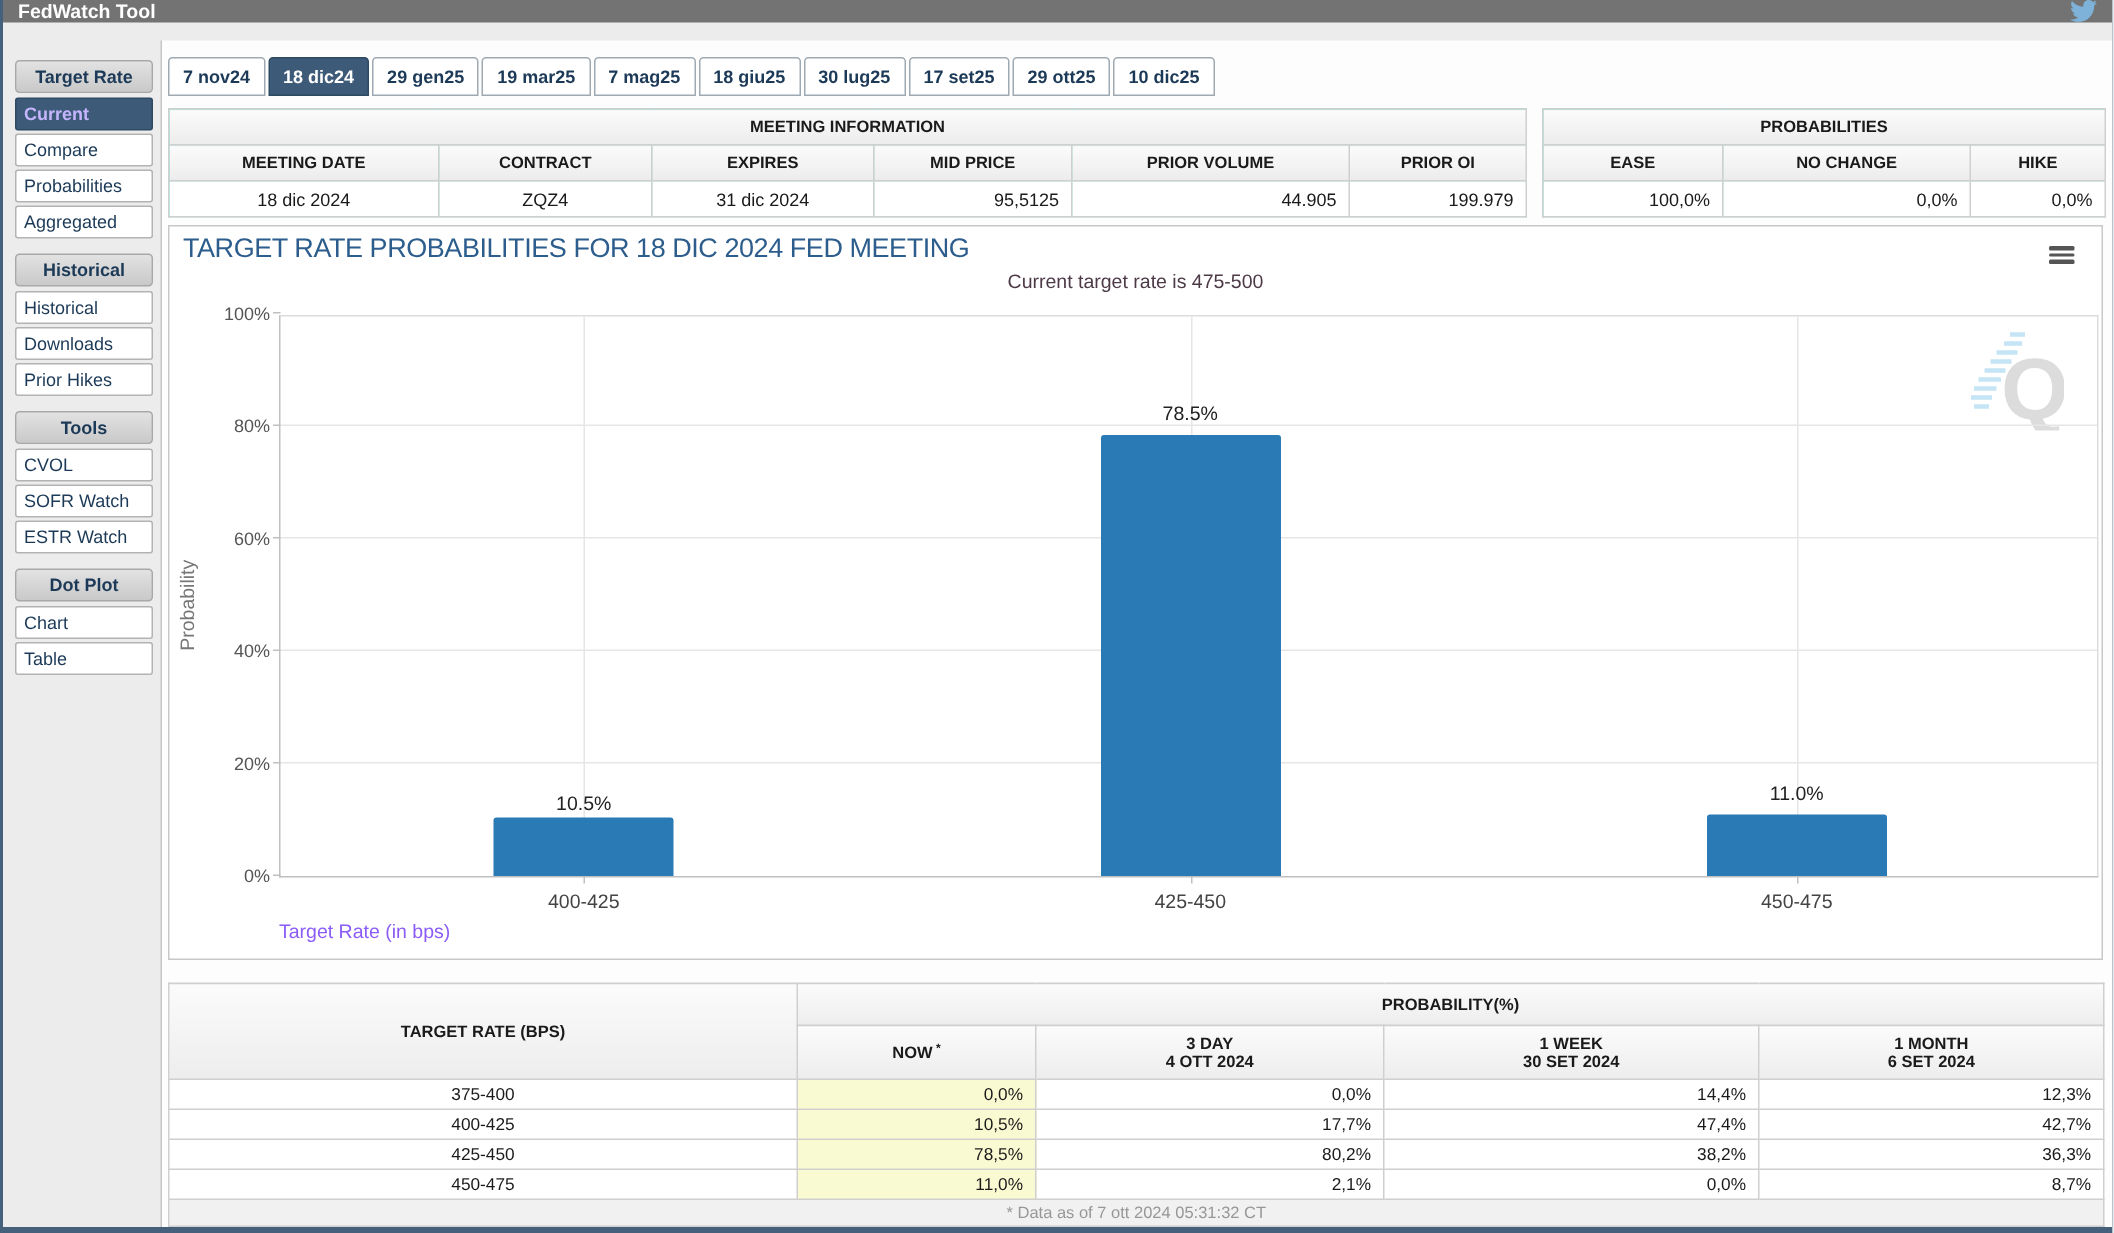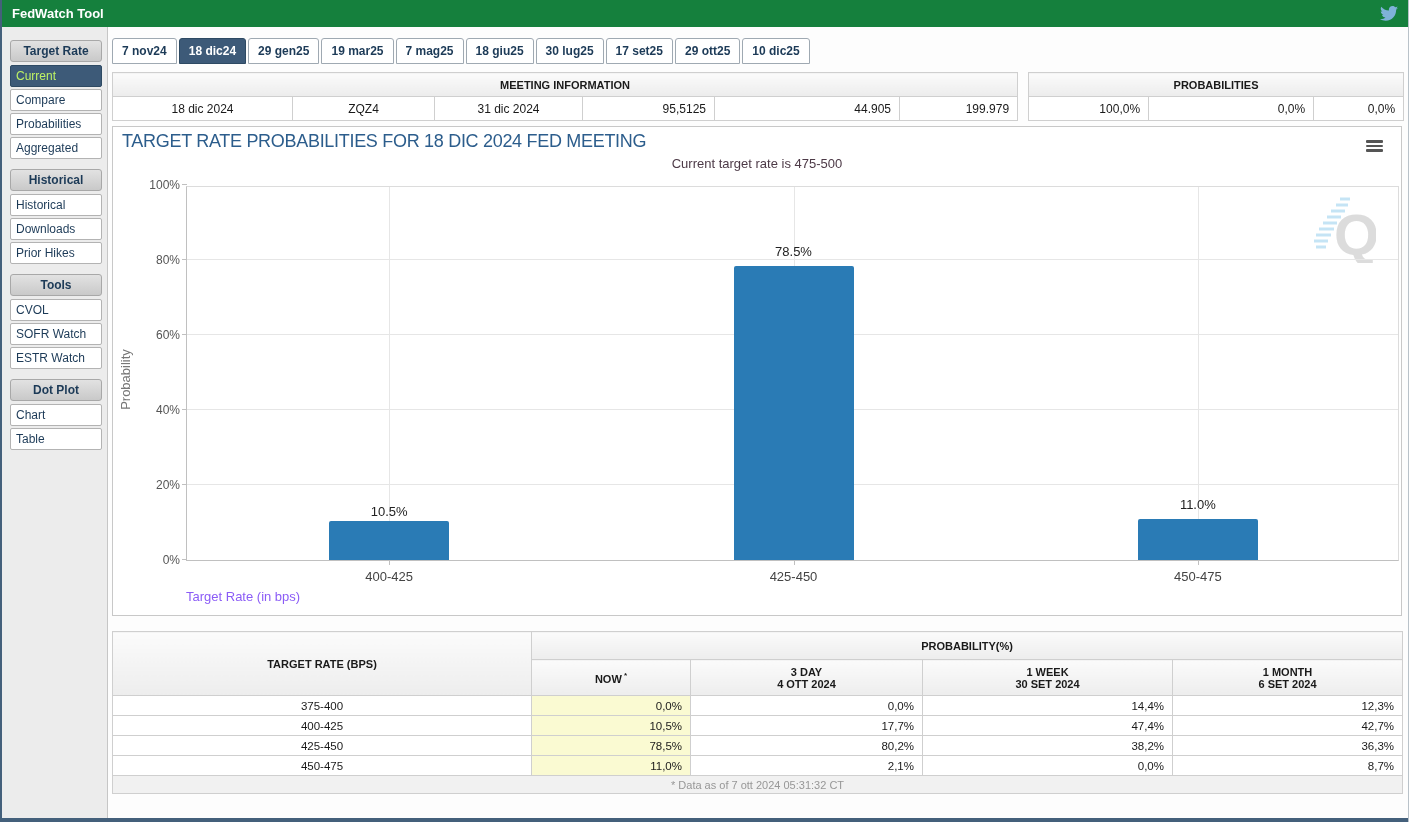--- a/index.html
+++ b/index.html
@@ -1,33 +1,33 @@
 <!DOCTYPE html>
 <html><head>
 <meta charset="utf-8">
 <style>
   * { margin:0; padding:0; box-sizing:border-box; }
   html,body { font-family:"Liberation Sans", sans-serif; }
   .page { position:relative; width:1409px; height:822px; background:#ececec; overflow:hidden;
           border-left:2px solid #44607b; border-right:1px solid #b9c2c9; }
   
-  .topbar { position:absolute; top:0; left:0; width:100%; height:27px; background:#15803d;
+  .topbar { position:absolute; top:0; left:0; width:100%; height:15px; background:#737373;
             display:flex; align-items:center; justify-content:space-between; padding:0 10px; }
   .topbar .title { color:#fff; font-size:13px; font-weight:bold; }
   .bottombar { position:absolute; bottom:0; left:0; width:100%; height:4px; background:#44607b; }
   
   .sidebar { position:absolute; top:27px; left:0; width:106px; height:791px; background:#ececec;
              border-right:1px solid #c6c6c6; padding:13px 5px 0 8px; }
   .side-group { margin-bottom:10px; }
   .group-header { display:block; text-align:center; font-size:12px; font-weight:bold; color:#1c3a57;
                   background:linear-gradient(#e2e2e2,#c9c9c9); border:1px solid #a8a8a8; border-radius:3px;
                   padding:3px 2px; margin:0 0 3px 0; }
   .side-item { display:block; font-size:12px; color:#1c3a57; background:#fff; border:1px solid #b3b3b3;
                border-radius:2px; padding:3px 5px; margin-bottom:2px; cursor:pointer; }
-  .side-item.selected { background:#3d5a78; color:#bef264; font-weight:normal; border-color:#2e4a63; }
+  .side-item.selected { background:#3d5a78; color:#c4b5fd; font-weight:bold; border-color:#2e4a63; }
   
   .content { position:absolute; top:27px; left:106px; width:1303px; height:791px; background:#fdfdfd; }
   
   .tabbar { display:flex; gap:2px; margin:11px 0 0 4px; height:26px; }
   .tab { display:flex; align-items:center; font-size:12px; font-weight:bold; color:#1c3a57; background:#fff;
          border:1px solid #9fa9b2; border-radius:3px 3px 0 0; padding:0 9px; cursor:pointer; }
   .tab.selected { background:#3d5a78; color:#fff; border-color:#2e4a63; }
   
   .info-row { display:flex; gap:10px; margin:8px 0 0 4px; }
   table.mini { border-collapse:collapse; background:#5eead4; border:1px solid #b5b5b5; table-layout:fixed; }
@@ -127,20 +127,28 @@
             <col style="width:142px">
             <col style="width:148px">
             <col style="width:132px">
             <col style="width:185px">
             <col style="width:118px">
           </colgroup>
         <thead>
           <tr>
               <th colspan="6">MEETING INFORMATION</th>
             </tr>
+          <tr>
+              <th>MEETING DATE</th>
+              <th>CONTRACT</th>
+              <th>EXPIRES</th>
+              <th>MID PRICE</th>
+              <th>PRIOR VOLUME</th>
+              <th>PRIOR OI</th>
+            </tr>
         </thead>
         <tbody>
             <tr>
               <td class="c">18 dic 2024</td>
               <td class="c">ZQZ4</td>
               <td class="c">31 dic 2024</td>
               <td class="r">95,5125</td>
               <td class="r">44.905</td>
               <td class="r">199.979</td>
             </tr>
@@ -149,20 +157,25 @@
 
       <table class="mini" style="width:375px">
         <colgroup>
             <col style="width:120px">
             <col style="width:165px">
             <col style="width:90px">
           </colgroup>
         <thead>
           <tr>
               <th colspan="3">PROBABILITIES</th>
+            </tr>
+          <tr>
+              <th>EASE</th>
+              <th>NO CHANGE</th>
+              <th>HIKE</th>
             </tr>
         </thead>
         <tbody>
             <tr>
               <td class="r">100,0%</td>
               <td class="r">0,0%</td>
               <td class="r">0,0%</td>
             </tr>
           </tbody>
       </table>

